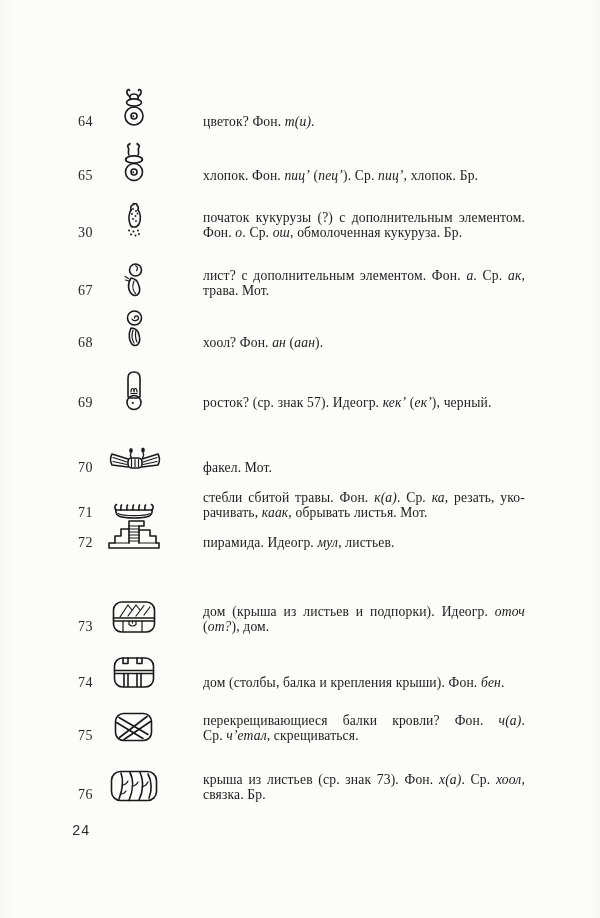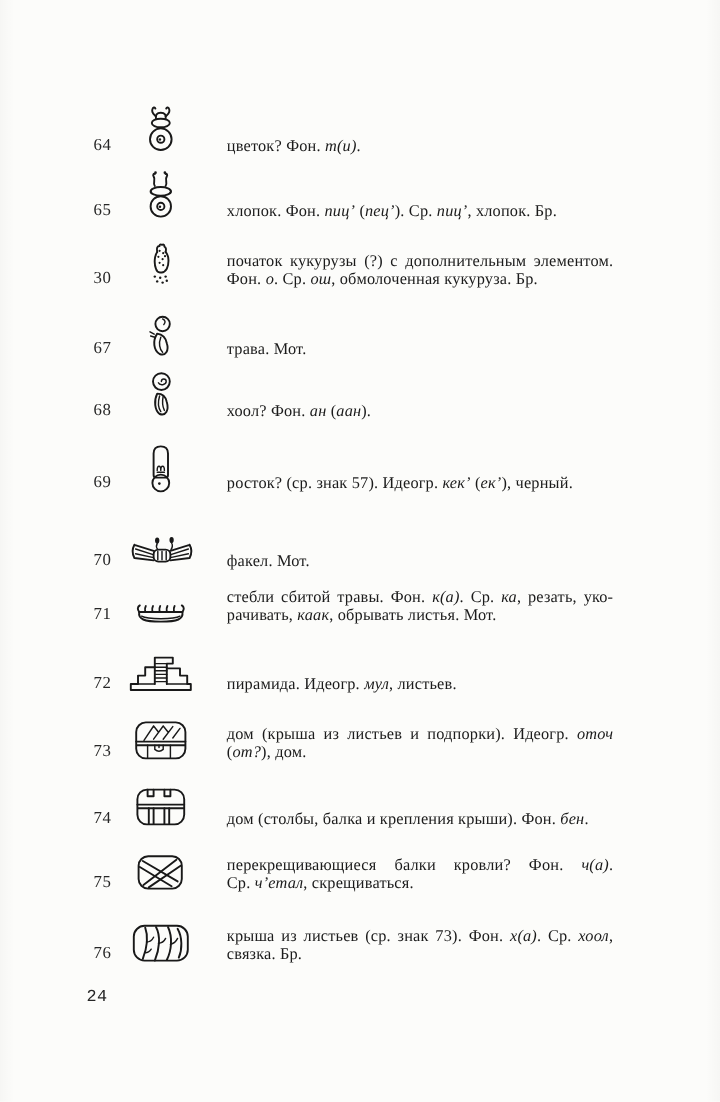--- a/index.html
+++ b/index.html
@@ -21,21 +21,21 @@
   }
   .num{
     width:26px;flex:0 0 26px;font-size:14px;color:#262626;
     letter-spacing:0.5px;
   }
   .glyph{
     width:60px;flex:0 0 60px;display:flex;justify-content:center;align-items:center;
   }
   .glyph svg{display:block;}
   .gtxt{
-    width:322px;flex:0 0 322px;margin-left:25px;
+    width:322px;flex:0 0 322px;margin-left:39px;
     font-size:13.6px;line-height:15.6px;letter-spacing:0.15px;
     color:#1b1b1b;
   }
   .gtxt .line{text-align:justify;text-align-last:justify;}
   .gtxt .line.last{text-align-last:left;}
   .it{font-style:italic;}
   .pagenum{
     position:absolute;left:72px;top:823px;font-size:14px;color:#262626;
     letter-spacing:0.5px;
     font-family:Liberation Mono, monospace;
@@ -120,20 +120,21 @@
     <div class="glyph">
       <svg width="28" height="38" viewBox="0 0 28 38">
         <circle class="stroke" cx="15.5" cy="9" r="6"></circle>
         <path class="thin" d="M15.5,4.8 Q19,6.5 16.5,9.5"></path>
         <path class="thin" d="M8.5,17.5 L5,15.5 M9,20 L5.5,19"></path>
         <path class="stroke" d="M11,17 C7,23 8,31 13,34 C18,36 21,31 19,25 C18,20 15,17.5 11,17 Z"></path>
         <path class="thin" d="M14,20 C12,25 13,30 15.5,32.5"></path>
       </svg>
     </div>
     <div class="gtxt">
+        <div class="line"><span>лист? с дополнительным элементом. Фон. </span><span class="it">а</span><span>. Ср. </span><span class="it">ак</span><span>,</span></div>
         <div class="line last"><span>трава. Мот.</span></div>
       </div>
   </div>
 
   <div class="row" style="top:311px">
     <div class="num">68</div>
     <div class="glyph">
       <svg width="26" height="42" viewBox="0 0 26 42">
         <circle class="stroke" cx="13.5" cy="9" r="7"></circle>
         <path class="thin" d="M13.5,9 C13.5,6.2 17.5,6.2 17.5,9 C17.5,12 12,12.5 11,10"></path>
@@ -192,21 +193,21 @@
         <path class="stroke" d="M5,9 C4,15 9,17 23,17 C37,17 42,15 41,9"></path>
         <path class="thin" d="M7,12.5 C12,15.3 34,15.3 39,12.5"></path>
       </svg>
     </div>
     <div class="gtxt">
         <div class="line"><span>стебли сбитой травы. Фон. </span><span class="it">к(а)</span><span>. Ср. </span><span class="it">ка</span><span>, резать, уко-</span></div>
         <div class="line last"><span>рачивать, </span><span class="it">каак</span><span>, обрывать листья. Мот.</span></div>
       </div>
   </div>
 
-  <div class="row" style="top:538px">
+  <div class="row" style="top:511px">
     <div class="num">72</div>
     <div class="glyph">
       <svg width="58" height="34" viewBox="0 0 58 34">
         <path class="stroke" d="M4,31 L4,26 L10,26 L10,19 L16,19 L16,12 L24,12 L24,4 L39,4 L39,9 L34,9 L34,13 L45,13 L45,19 L51,19 L51,26 L54,26 L54,31 Z"></path>
         <path class="stroke" d="M24,12 L24,26 M34,13 L34,26"></path>
         <path class="thin" d="M24,9 L34,9 M24,12 L34,12 M24,15 L34,15 M24,18 L34,18 M24,21 L34,21 M24,24 L34,24"></path>
         <path class="thin" d="M10,26 L24,26 M34,26 L51,26"></path>
       </svg>
     </div>
     <div class="gtxt">

